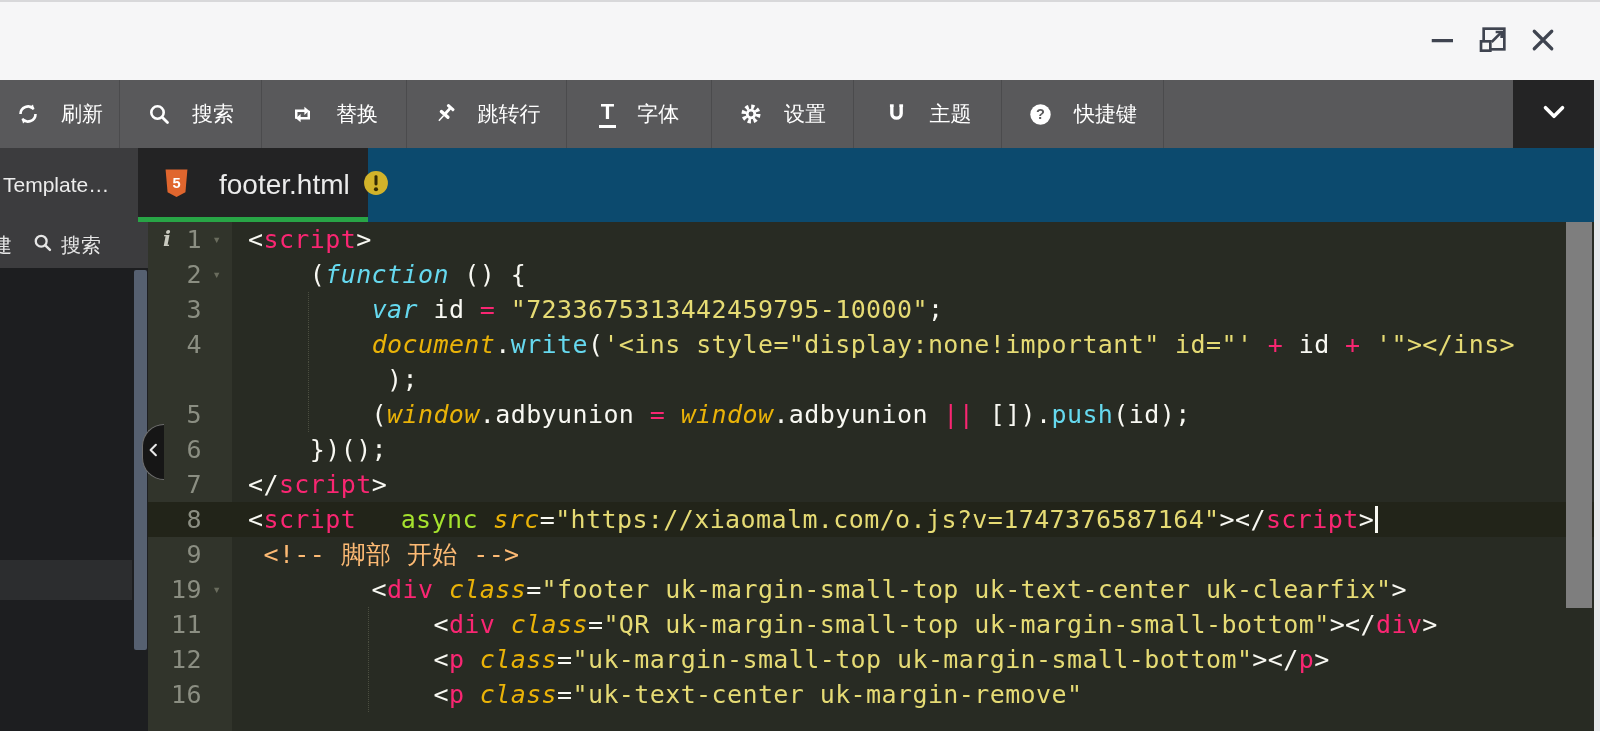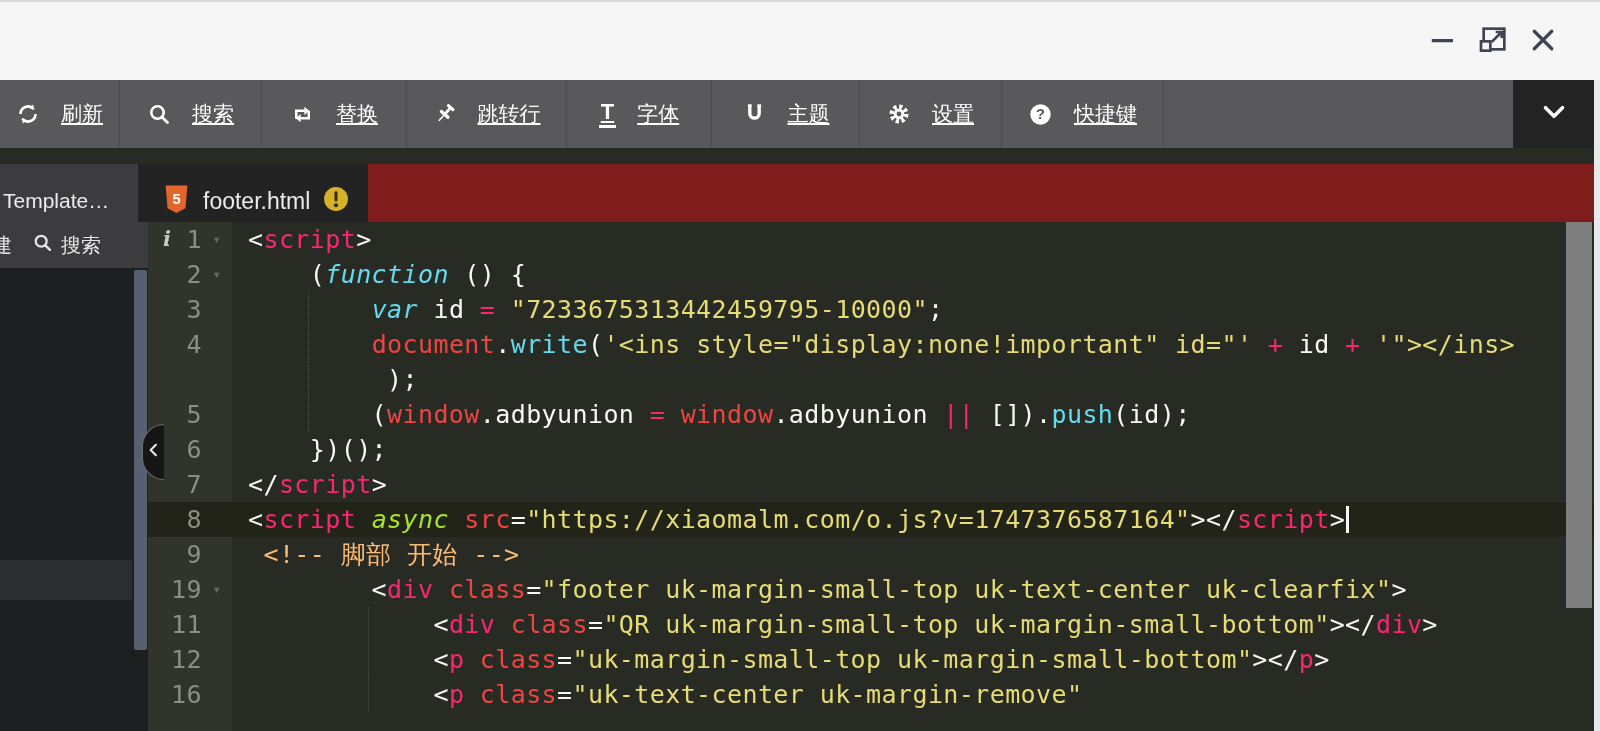--- a/index.html
+++ b/index.html
@@ -8,36 +8,36 @@
 
   
   .titlebar{position:absolute;left:0;top:0;width:1600px;height:80px;background:#f6f6f7;
     border-top:2px solid #d8d8da;box-sizing:border-box;}
   .win-controls{position:absolute;right:40px;top:23px;display:flex;gap:16px;align-items:center;}
   .win-btn{width:34px;height:34px;display:flex;align-items:center;justify-content:center;cursor:default;}
 
   
   .toolbar{position:absolute;left:0;top:80px;width:1600px;height:68px;background:#59595b;display:flex;}
   .tbtn{height:100%;display:flex;align-items:center;justify-content:center;gap:21px;
-    border-right:1px solid #4b4b4d;color:#fff;font-size:21px;box-sizing:border-box;flex:none;text-decoration:underline;}
+    border-right:1px solid #4b4b4d;color:#fff;font-size:21px;box-sizing:border-box;flex:none;}
   .tbtn .ticon{display:flex;align-items:center;}
   .t-font{font-size:22px;font-weight:bold;color:#fff;border-bottom:3px solid #fff;line-height:1;padding:0 2px 2px;}
   .toolbar-fill{flex:1;border-right:none;}
   .toolbar-expand{position:absolute;right:6px;top:80px;width:81px;height:68px;background:#242425;
     display:flex;align-items:center;justify-content:center;}
 
   
-  .tabbar{position:absolute;left:0;top:164px;width:1600px;height:74px;background:#7f1d1d;}
+  .tabbar{position:absolute;left:0;top:148px;width:1600px;height:74px;background:#0c4a6e;}
   .template-header{position:absolute;left:0;top:0;width:138px;height:74px;background:#3c3c3e;
     color:#ececec;font-size:21px;display:flex;align-items:center;padding-left:3px;
     box-sizing:border-box;overflow:hidden;white-space:nowrap;}
   .tab-active{position:absolute;left:138px;top:0;width:230px;height:74px;background:#232324;
     display:flex;align-items:center;gap:13px;padding-left:25px;box-sizing:border-box;}
   .tab-underline{position:absolute;left:0;right:0;bottom:0;height:5px;background:#28a546;}
-  .tab-label{color:#ebebeb;font-size:23px;}
+  .tab-label{color:#ebebeb;font-size:28px;margin-left:16px;}
 
   
   .sidebar{position:absolute;left:0;top:222px;width:148px;height:509px;background:#1d1e20;overflow:hidden;}
   .sidebar-actions{height:46px;background:#3c3c3e;display:flex;align-items:center;gap:20px;
     color:#e6e6e6;font-size:20px;overflow:hidden;white-space:nowrap;}
   .sa-new{margin-left:-8px;}
   .sa-search{display:flex;align-items:center;gap:8px;}
   .sidebar-selected-row{position:absolute;left:0;top:338px;width:132px;height:40px;background:#2c2d2f;}
   .sidebar-scrollbar{position:absolute;right:1px;top:48px;width:13px;height:380px;background:#566070;border-radius:2px;}
 
@@ -59,22 +59,22 @@
   .code{flex:1;padding-left:16px;position:relative;overflow:hidden;}
   .guide{position:absolute;top:0;bottom:0;border-left:1px dotted #4b4e40;}
   .cursor{display:inline-block;width:3px;height:27px;background:#f8f8f2;vertical-align:-5px;margin-left:1px;}
 
   .tk-plain{color:#f8f8f2;}
   .tk-tag{color:#f92672;}
   .tk-str{color:#e6db74;}
   .tk-op{color:#f92672;}
   .tk-cyan{color:#66d9ef;}
   .tk-cyan-i{color:#66d9ef;font-style:italic;text-align:center;}
-  .tk-green{color:#ef4444;}
-  .tk-green-i{color:#a6e22e;font-style:italic;}
+  .tk-green{color:#eab308;font-style:italic;}
+  .tk-green-i{color:#a6e22e;margin-left:29px;}
   .tk-comment{color:#fdba74;}
 
   .editor-scrollbar{position:absolute;right:2px;top:0;width:26px;height:386px;background:#7e7e7e;}
   .right-strip{position:absolute;left:1594px;top:80px;width:6px;height:651px;background:#e7e9eb;}
 </style>
 </head>
 <body>
 
 <div class="screen">
 
@@ -151,39 +151,39 @@
         </svg>
       </span>
       <span>跳转行</span>
     </div>
     <div class="tbtn" style="width:145px">
       <span class="ticon">
           <span class="t-font">T</span>
         </span>
       <span>字体</span>
     </div>
+    <div class="tbtn" style="width:142px">
+      <span class="ticon">
+        <svg width="24" height="24" viewBox="0 0 24 24">
+          <circle cx="12" cy="12" r="7.2" fill="none" stroke="#fff" stroke-width="4.6" stroke-dasharray="3.1 2.55"></circle>
+          <circle cx="12" cy="12" r="5.2" fill="#fff"></circle>
+          <circle cx="12" cy="12" r="2.4" fill="#59595b"></circle>
+        </svg>
+      </span>
+      <span>设置</span>
+    </div>
     <div class="tbtn" style="width:148px">
       <span class="ticon">
         <svg width="25" height="25" viewBox="0 0 24 24">
           <path d="M7.5 4.5v6.5a4.5 4.5 0 0 0 9 0V4.5" fill="none" stroke="#fff" stroke-width="3.2"></path>
           <rect x="5.7" y="2.2" width="3.6" height="2.6" fill="#fff"></rect>
           <rect x="14.7" y="2.2" width="3.6" height="2.6" fill="#fff"></rect>
         </svg>
       </span>
       <span>主题</span>
-    </div>
-    <div class="tbtn" style="width:142px">
-      <span class="ticon">
-        <svg width="24" height="24" viewBox="0 0 24 24">
-          <circle cx="12" cy="12" r="7.2" fill="none" stroke="#fff" stroke-width="4.6" stroke-dasharray="3.1 2.55"></circle>
-          <circle cx="12" cy="12" r="5.2" fill="#fff"></circle>
-          <circle cx="12" cy="12" r="2.4" fill="#59595b"></circle>
-        </svg>
-      </span>
-      <span>设置</span>
     </div>
     <div class="tbtn" style="width:162px">
       <span class="ticon">
         <svg width="25" height="25" viewBox="0 0 24 24">
           <circle cx="12" cy="12" r="9.8" fill="#fff"></circle>
           <text x="12" y="16.6" text-anchor="middle" font-size="14" font-weight="bold" fill="#59595b" font-family="Liberation Sans, sans-serif">?</text>
         </svg>
       </span>
       <span>快捷键</span>
     </div>

